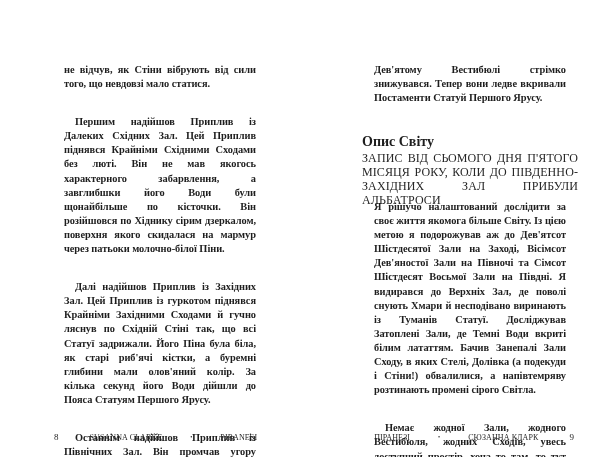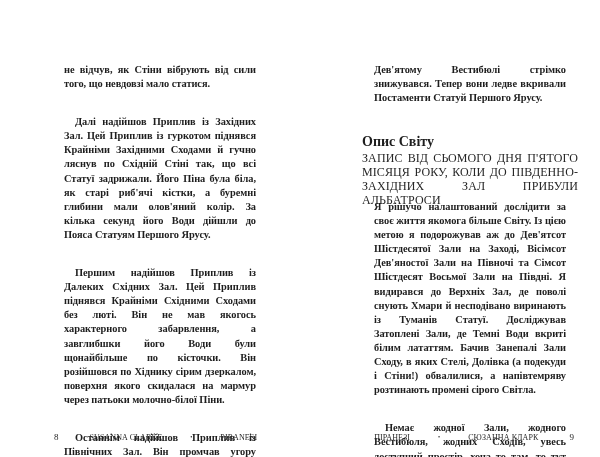--- a/index.html
+++ b/index.html
@@ -46,22 +46,22 @@
     .footer .num { font-size: 9px; }
     .footer .sep { margin: 0 2px; font-size: 6px; vertical-align: 1px; }
     .footer .caps { text-transform: uppercase; letter-spacing: 0.1px; }
   </style>
 </head>
 <body>
 
 <div class="page page-left">
   <div class="text-block">
     <p class="noindent">не відчув, як Стіни вібрують від сили того, що невдовзі мало статися.</p>
+    <p>Першим надійшов Приплив із Далеких Східних Зал. Цей Приплив піднявся Крайніми Східними Сходами без люті. Він не мав якогось характерного забарвлення, а завглибшки його Води були щонайбільше по кісточки. Він розійшовся по Хіднику сірим дзеркалом, поверхня якого скидалася на мармур через патьоки молочно-білої Піни.</p>
     <p>Далі надійшов Приплив із Західних Зал. Цей Приплив із гуркотом піднявся Крайніми Західними Сходами й гучно ляснув по Східній Стіні так, що всі Статуї задрижали. Його Піна була біла, як старі риб'ячі кістки, а буремні глибини мали олов'яний колір. За кілька секунд його Води дійшли до Пояса Статуям Першого Ярусу.</p>
-    <p>Першим надійшов Приплив із Далеких Східних Зал. Цей Приплив піднявся Крайніми Східними Сходами без люті. Він не мав якогось характерного забарвлення, а завглибшки його Води були щонайбільше по кісточки. Він розійшовся по Хіднику сірим дзеркалом, поверхня якого скидалася на мармур через патьоки молочно-білої Піни.</p>
     <p>Останнім надійшов Приплив із Північних Зал. Він промчав угору середніми Сходами й наповнив Вестибюль, вибухнувши блискучою Піною, білою, мов лід. Я змок до нитки й осліп. Коли до мене повернувся зір, Води стікали зі Статуй. Саме тоді я усвідомив, що припустився помилки, обчислюючи об'єм Другого та Третього Припливів. Височезна Хвиля Води дійшла туди, де сидів навпочіпки я. Велетенська водяна Рука потягнулася до мене, щоб зірвати зі Стіни. Я стрімко обхопив руками Ноги Жінки, що несе Вулик, і почав молитися Будинкові про захист. Води вкрили мене, і на якусь мить мене оточила дивна тиша, яку чують ті, кого накриває Море, заглушуючи власні звуки. Я гадав, що загину або ж мене віднесе до Незнаних Зал, подалі від течії й шуму Знайомих Припливів, і не розтискав рук.</p>
 
   </div>
   <div class="footer">
     <span class="num">8</span>
     <span class="caps" style="margin-left:5px;">Susanna Clarke</span>
     <span class="sep">•</span>
     <span class="caps">Piranesi</span>
   </div>
 </div>

